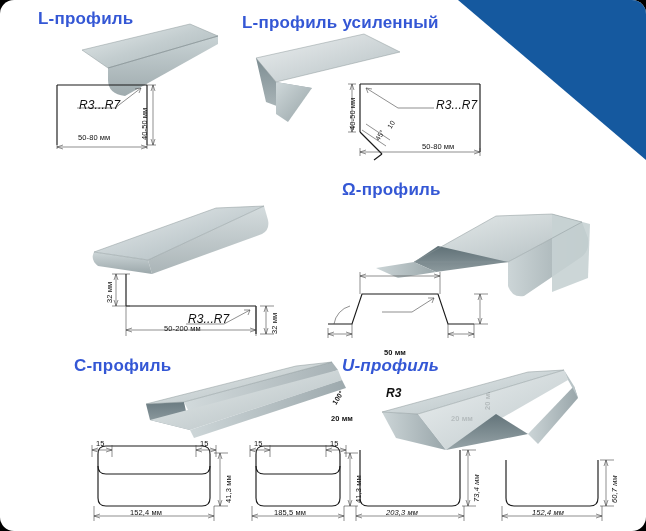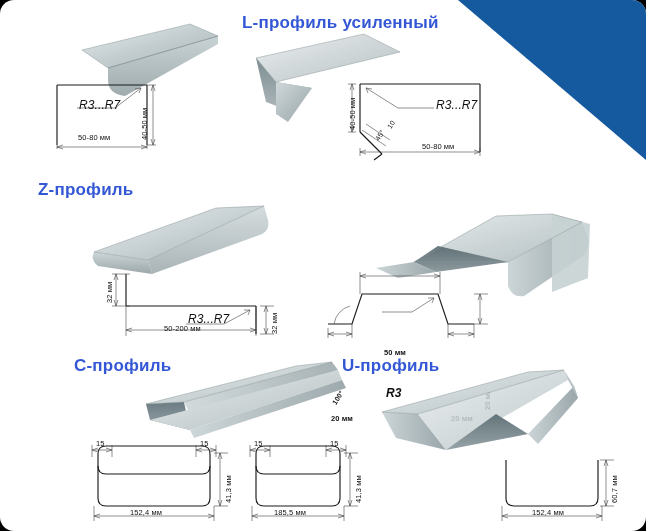--- a/index.html
+++ b/index.html
@@ -42,20 +42,21 @@
   .thin{stroke:#444;stroke-width:.6;fill:none;}
 </style>
 </head>
 <body>
 
 <div id="sheet">
 
   <div class="corner-blue"></div>
 
   <div class="cell" style="left:0;top:0;width:330px;height:175px;">
+    <div class="ptitle" style="left: 38px; top: 9px; position: absolute; color: rgb(52, 87, 213);">L-профиль</div>
 
     <div class="art" style="left:78px;top:22px;">
       <svg width="150" height="80" viewBox="0 0 150 80">
         <defs>
           <linearGradient id="gL1" x1="0" y1="0" x2="1" y2="1">
             <stop offset="0" stop-color="#e8edee"></stop>
               <stop offset=".5" stop-color="#c3cdcf"></stop>
               <stop offset="1" stop-color="#aab6b9"></stop>
           </linearGradient>
           <linearGradient id="gL2" x1="0" y1="0" x2="0" y2="1">
@@ -134,21 +135,20 @@
       </svg>
       <div class="dim it" style="left:80px;top:18px;">R3...R7</div>
       <div class="dim rot90" style="left:-8px;top:50px;">40-50 мм</div>
       <div class="dim" style="left:66px;top:62px;">50-80 мм</div>
       <div class="dim rot-ang" style="left:30px;top:46px;font-size:7px;">10</div>
       <div class="dim rot-ang" style="left:18px;top:58px;font-size:7px;">45°</div>
     </div>
   </div>
 
   <div class="cell" style="left:0;top:172px;width:330px;height:178px;">
-    <div class="ptitle" style="left: 38px; top: 8px; position: absolute; color: rgb(52, 87, 213);">Z-профиль</div>
 
     <div class="art" style="left:88px;top:32px;">
       <svg width="200" height="78" viewBox="0 0 200 78">
         <defs>
           <linearGradient id="gZ1" x1="0" y1="0" x2="1" y2="1">
             <stop offset="0" stop-color="#e9edee"></stop>
               <stop offset=".6" stop-color="#c2cccf"></stop>
               <stop offset="1" stop-color="#aeb9bc"></stop>
           </linearGradient>
           <linearGradient id="gZ2" x1="0" y1="0" x2="0" y2="1">
@@ -180,20 +180,21 @@
         <path class="thin" d="M146,38 L140,38 M146,38 L144,43"></path>
       </svg>
       <div class="dim rot90" style="left:1px;top:31px;">32 мм</div>
       <div class="dim rot90" style="left:166px;top:62px;">32 мм</div>
       <div class="dim it" style="left:84px;top:40px;">R3...R7</div>
       <div class="dim" style="left:60px;top:52px;">50-200 мм</div>
     </div>
   </div>
 
   <div class="cell" style="left:330px;top:172px;width:316px;height:178px;">
+    <div class="ptitle" style="left: 12px; top: 8px; position: absolute; color: rgb(52, 87, 213);">Ω-профиль</div>
 
     <div class="art" style="left:46px;top:28px;">
       <svg width="250" height="110" viewBox="0 0 250 110">
         <defs>
           <linearGradient id="gO1" x1="0" y1="0" x2="1" y2="1">
             <stop offset="0" stop-color="#e7ecec"></stop>
               <stop offset="1" stop-color="#b4bfc2"></stop>
           </linearGradient>
           <linearGradient id="gO2" x1="0" y1="0" x2="0" y2="1">
             <stop offset="0" stop-color="#5f7076"></stop>
@@ -309,21 +310,21 @@
         <path class="thin" d="M8,73 L100,73 M8,63 L8,78 M100,63 L100,78"></path>
         <path class="thin" d="M8,73 L14,71 M8,73 L14,75 M100,73 L94,71 M100,73 L94,75"></path>
       </svg>
       <div class="dim" style="left:10px;top:-4px;">15</div>
       <div class="dim" style="left:86px;top:-4px;">15</div>
       <div class="dim rot90" style="left:110px;top:60px;">41,3 мм</div>
       <div class="dim" style="left:30px;top:65px;">185,5 мм</div>
     </div>
   </div>
 
-  <div class="cell" style="left:330px;top:348px;width:316px;height:183px;">
+  <div class="cell" style="left:330px;top:348px;width:316px;height:183px;font-style:italic;">
     <div class="ptitle" style="left: 12px; top: 8px; position: absolute; color: rgb(52, 87, 213);">U-профиль</div>
 
     <div class="art" style="left:48px;top:20px;">
       <svg width="240" height="90" viewBox="0 0 240 90">
         <defs>
           <linearGradient id="gU1" x1="0" y1="0" x2="1" y2="1">
             <stop offset="0" stop-color="#e8edee"></stop>
               <stop offset="1" stop-color="#b2bec1"></stop>
           </linearGradient>
           <linearGradient id="gU2" x1="0" y1="0" x2="0" y2="1">
@@ -338,20 +339,33 @@
         <path d="M4,44 L150,4 L186,2 L40,46 Z" fill="url(#gU1)"></path>
         <path d="M4,44 L40,46 L68,82 L18,70 Z" fill="url(#gU3)"></path>
         <path d="M40,46 L186,2 L190,12 L68,82 Z" fill="url(#gU1)" opacity=".85"></path>
         <path d="M68,82 L118,46 L150,66 Z" fill="url(#gU2)"></path>
         <path d="M150,66 L196,18 L200,30 L160,76 Z" fill="url(#gU3)"></path>
         <path d="M186,2 L196,18 L200,30 L190,12 Z" fill="#b9c4c7"></path>
         <path d="M4,44 L150,4 L186,2 L40,46 Z" fill="none" stroke="#8b9699" stroke-width=".5"></path>
       </svg>
     </div>
 
+    <div class="draw" style="left:-4px;top:98px;">
+      <svg width="170" height="76" viewBox="0 0 170 76">
+        <path class="ln2" d="M34,4 L34,52 Q34,60 42,60 L126,60 Q134,60 134,52 L134,4"></path>
+
+        <path class="thin" d="M142,4 L142,60 M136,4 L150,4 M136,60 L150,60"></path>
+        <path class="thin" d="M142,4 L140,10 M142,4 L144,10 M142,60 L140,54 M142,60 L144,54"></path>
+
+        <path class="thin" d="M30,70 L138,70 M30,60 L30,75 M138,60 L138,75"></path>
+        <path class="thin" d="M30,70 L36,68 M30,70 L36,72 M138,70 L132,68 M138,70 L132,72"></path>
+      </svg>
+      <div class="dim rot90" style="left:146px;top:56px;">73,4 мм</div>
+      <div class="dim" style="left:60px;top:62px;">203,3 мм</div>
+    </div>
 
     <div class="draw" style="left:148px;top:110px;">
       <svg width="160" height="66" viewBox="0 0 160 66">
         <path class="ln2" d="M28,2 L28,40 Q28,48 36,48 L112,48 Q120,48 120,40 L120,2"></path>
         <path class="thin" d="M128,2 L128,48 M122,2 L136,2 M122,48 L136,48"></path>
         <path class="thin" d="M128,2 L126,8 M128,2 L130,8 M128,48 L126,42 M128,48 L130,42"></path>
         <path class="thin" d="M24,58 L124,58 M24,48 L24,63 M124,48 L124,63"></path>
         <path class="thin" d="M24,58 L30,56 M24,58 L30,60 M124,58 L118,56 M124,58 L118,60"></path>
       </svg>
       <div class="dim rot90" style="left:132px;top:45px;">60,7 мм</div>

